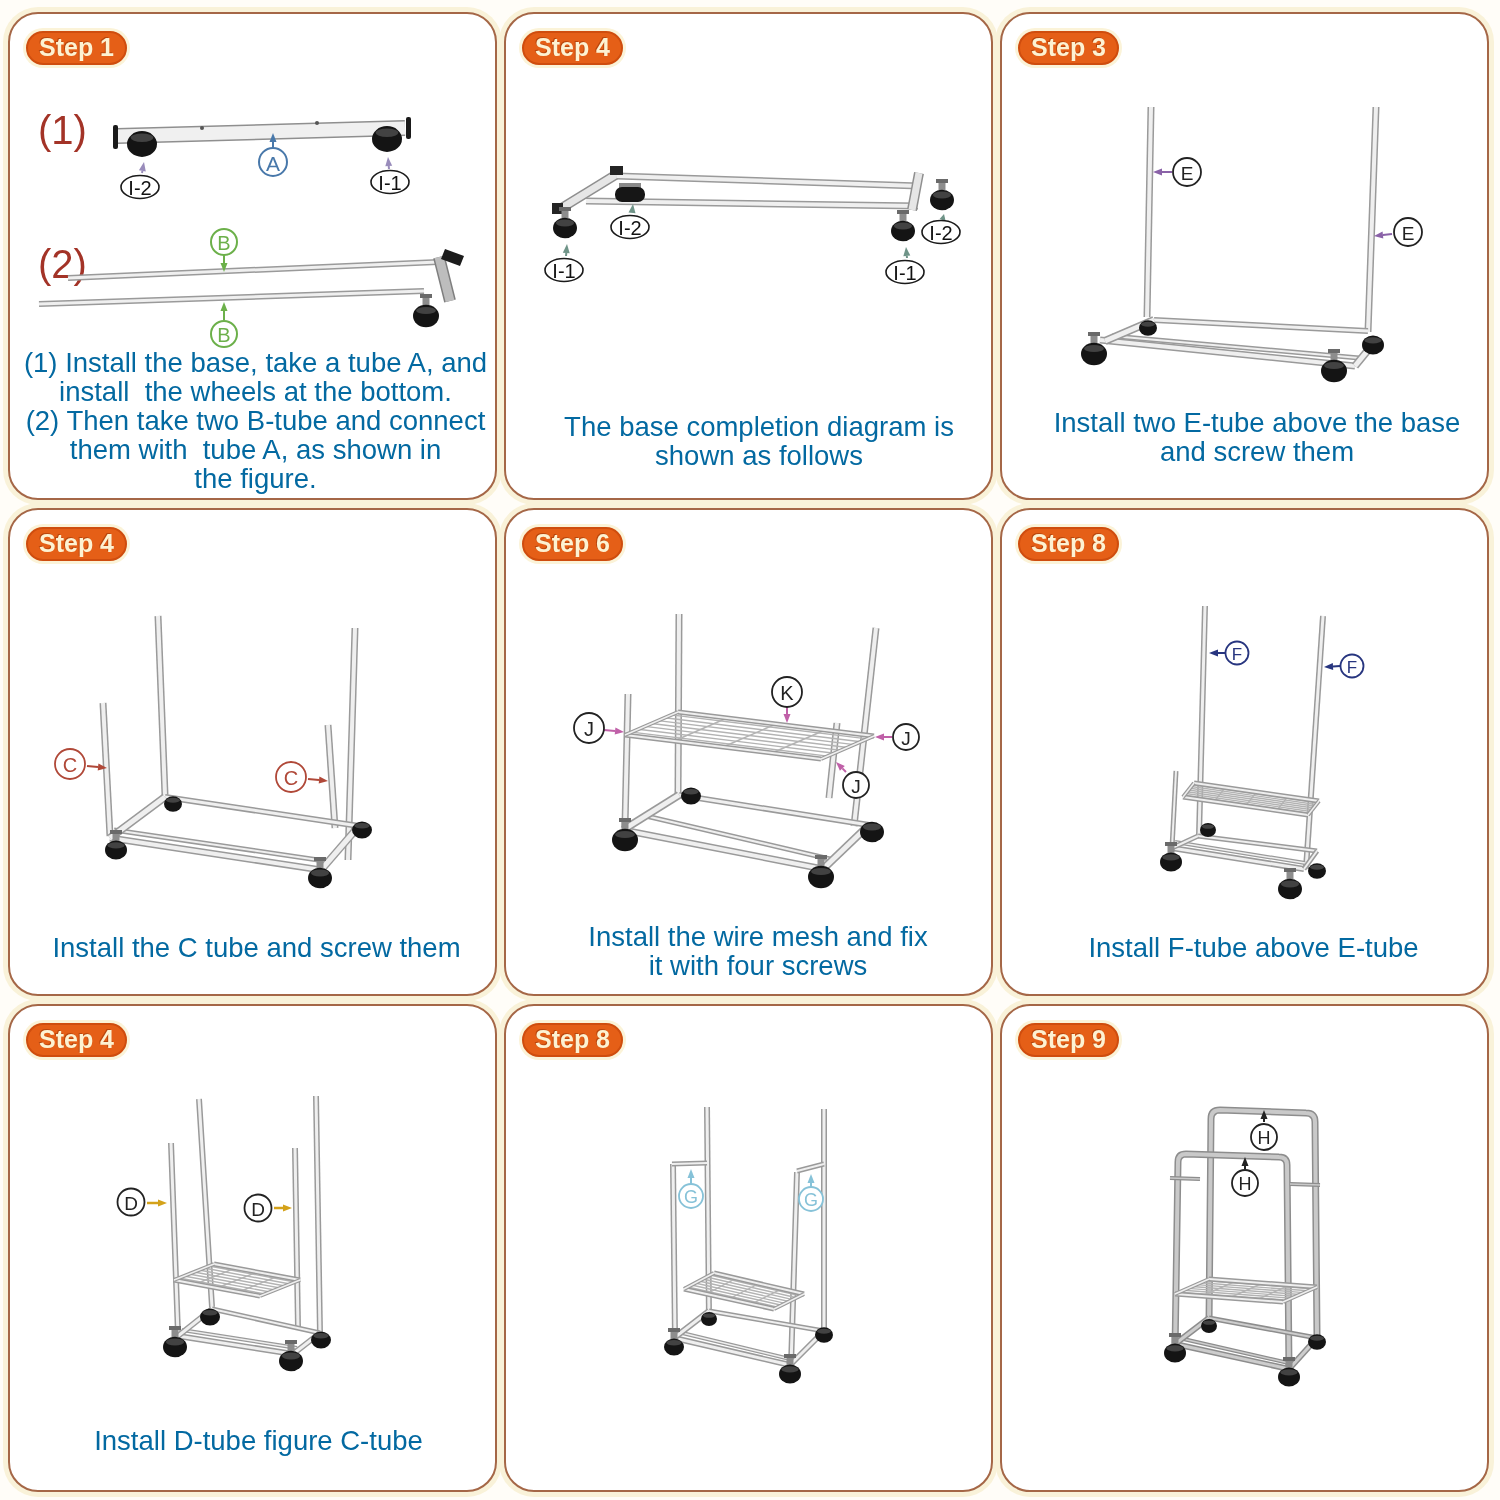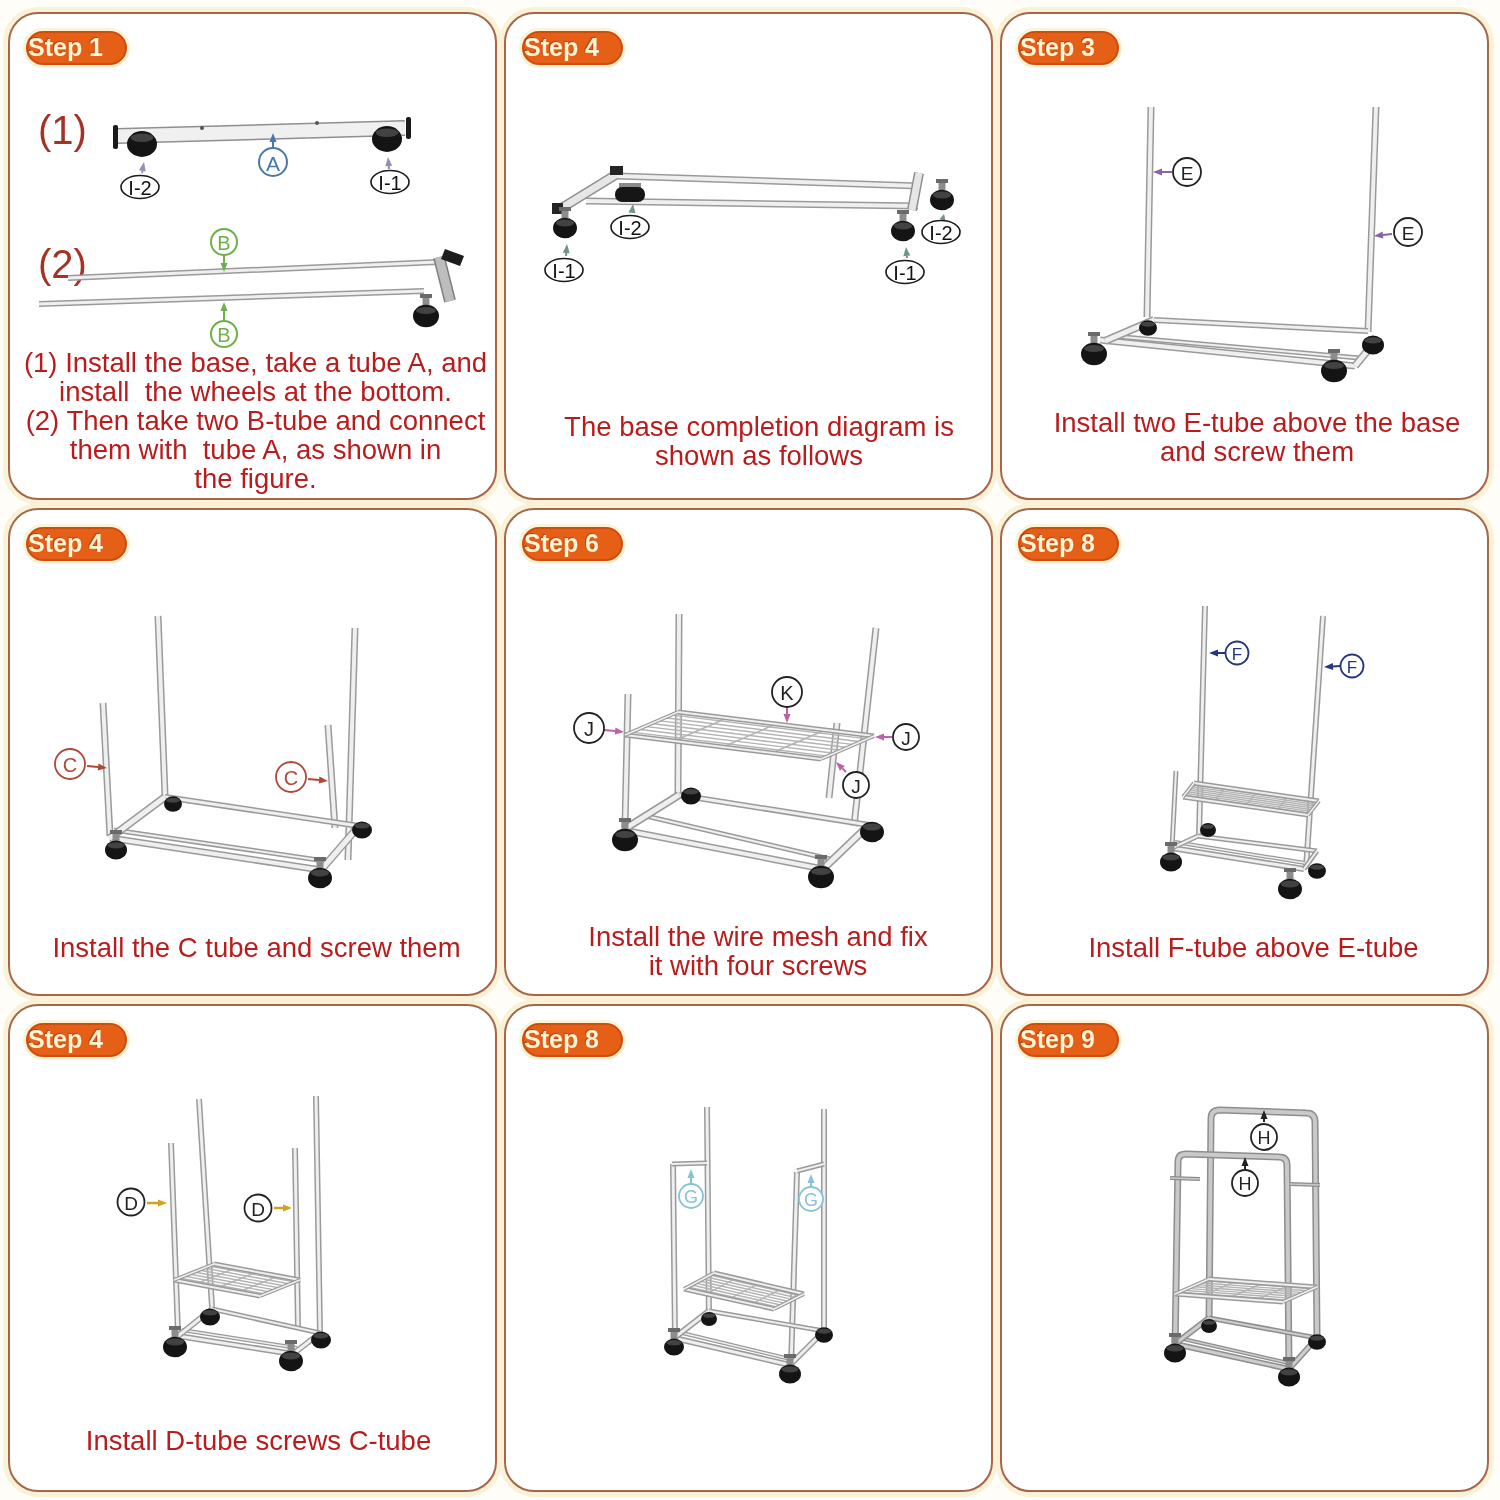--- a/index.html
+++ b/index.html
@@ -3,23 +3,23 @@
 <style>
 html,body{margin:0;padding:0;}
 body{width:1500px;height:1500px;background:#fffdf8;position:relative;
      font-family:"Liberation Sans",sans-serif;overflow:hidden;}
 .panel{position:absolute;width:489px;height:488px;box-sizing:border-box;
        border:2.5px solid #a56747;border-radius:30px;background:#fff;
        box-shadow:0 0 0 5px #f9f2d9;}
 .badge{position:absolute;left:16px;top:17px;width:101px;height:34px;
        background:#e55f17;border:2px solid #cf4d0e;border-radius:18px;
        box-shadow:0 0 0 3px #fbf3d8;box-sizing:border-box;
-       color:#fdf2d2;font-size:25px;font-weight:bold;text-align:left;
+       color:#fdf2d2;font-size:25px;font-weight:bold;text-align:center;
        line-height:29px;text-shadow:-1px -1px 0 rgba(130,40,0,.45);}
-.cap{position:absolute;right:0;text-align:center;color:#b91c1c;
+.cap{position:absolute;right:0;text-align:center;color:#0369a1;
      font-size:27.5px;line-height:29px;}
 svg{position:absolute;left:0;top:0;}
 svg text{font-family:"Liberation Sans",sans-serif;}
 </style></head><body>
 <div class="panel" style="left:8px;top:12px;">
 <svg width="485" height="484" viewBox="0 0 485 484">
       <text x="28" y="130" font-size="40" fill="#a33327" font-family="Liberation Serif,serif">(1)</text>
       <text x="28" y="264" font-size="40" fill="#a33327" font-family="Liberation Serif,serif">(2)</text>
       <line x1="107" y1="122" x2="395" y2="114" stroke="#8f8f8f" stroke-width="16"></line>
       <line x1="107" y1="122" x2="395" y2="114" stroke="#f0f0f0" stroke-width="13"></line>
@@ -379,21 +379,21 @@
       <line x1="137" y1="197" x2="148.0" y2="197.0" stroke="#d4a21a" stroke-width="2.5"></line>
       <polygon points="157,197 148.0,200.5 148.0,193.5" fill="#d4a21a"></polygon>
       <circle cx="121" cy="196" r="13.5" fill="#fff" stroke="#222" stroke-width="1.8"></circle>
       <text x="121" y="196" font-size="19" fill="#222" text-anchor="middle" dominant-baseline="central" dy="1">D</text>
       <line x1="264" y1="202" x2="273.0" y2="202.0" stroke="#d4a21a" stroke-width="2.5"></line>
       <polygon points="282,202 273.0,205.5 273.0,198.5" fill="#d4a21a"></polygon>
       <circle cx="248" cy="202" r="13.5" fill="#fff" stroke="#222" stroke-width="1.8"></circle>
       <text x="248" y="202" font-size="19" fill="#222" text-anchor="middle" dominant-baseline="central" dy="1">D</text>
     </svg>
 <div class="badge">Step 4</div>
-<div class="cap" style="top:420px;left:12px">Install D-tube screws C-tube</div>
+<div class="cap" style="top:420px;left:12px">Install D-tube figure C-tube</div>
 </div>
 <div class="panel" style="left:504px;top:1004px;">
 <svg width="485" height="484" viewBox="0 0 485 484">
       <line x1="167" y1="158" x2="169" y2="332" stroke="#9a9a9a" stroke-width="6"></line>
       <line x1="167" y1="158" x2="169" y2="332" stroke="#efefef" stroke-width="3"></line>
       <line x1="201" y1="101" x2="203" y2="313" stroke="#9a9a9a" stroke-width="6"></line>
       <line x1="201" y1="101" x2="203" y2="313" stroke="#efefef" stroke-width="3"></line>
       <line x1="291" y1="166" x2="285" y2="360" stroke="#9a9a9a" stroke-width="6"></line>
       <line x1="291" y1="166" x2="285" y2="360" stroke="#efefef" stroke-width="3"></line>
       <line x1="318" y1="103" x2="318" y2="329" stroke="#9a9a9a" stroke-width="6"></line>

